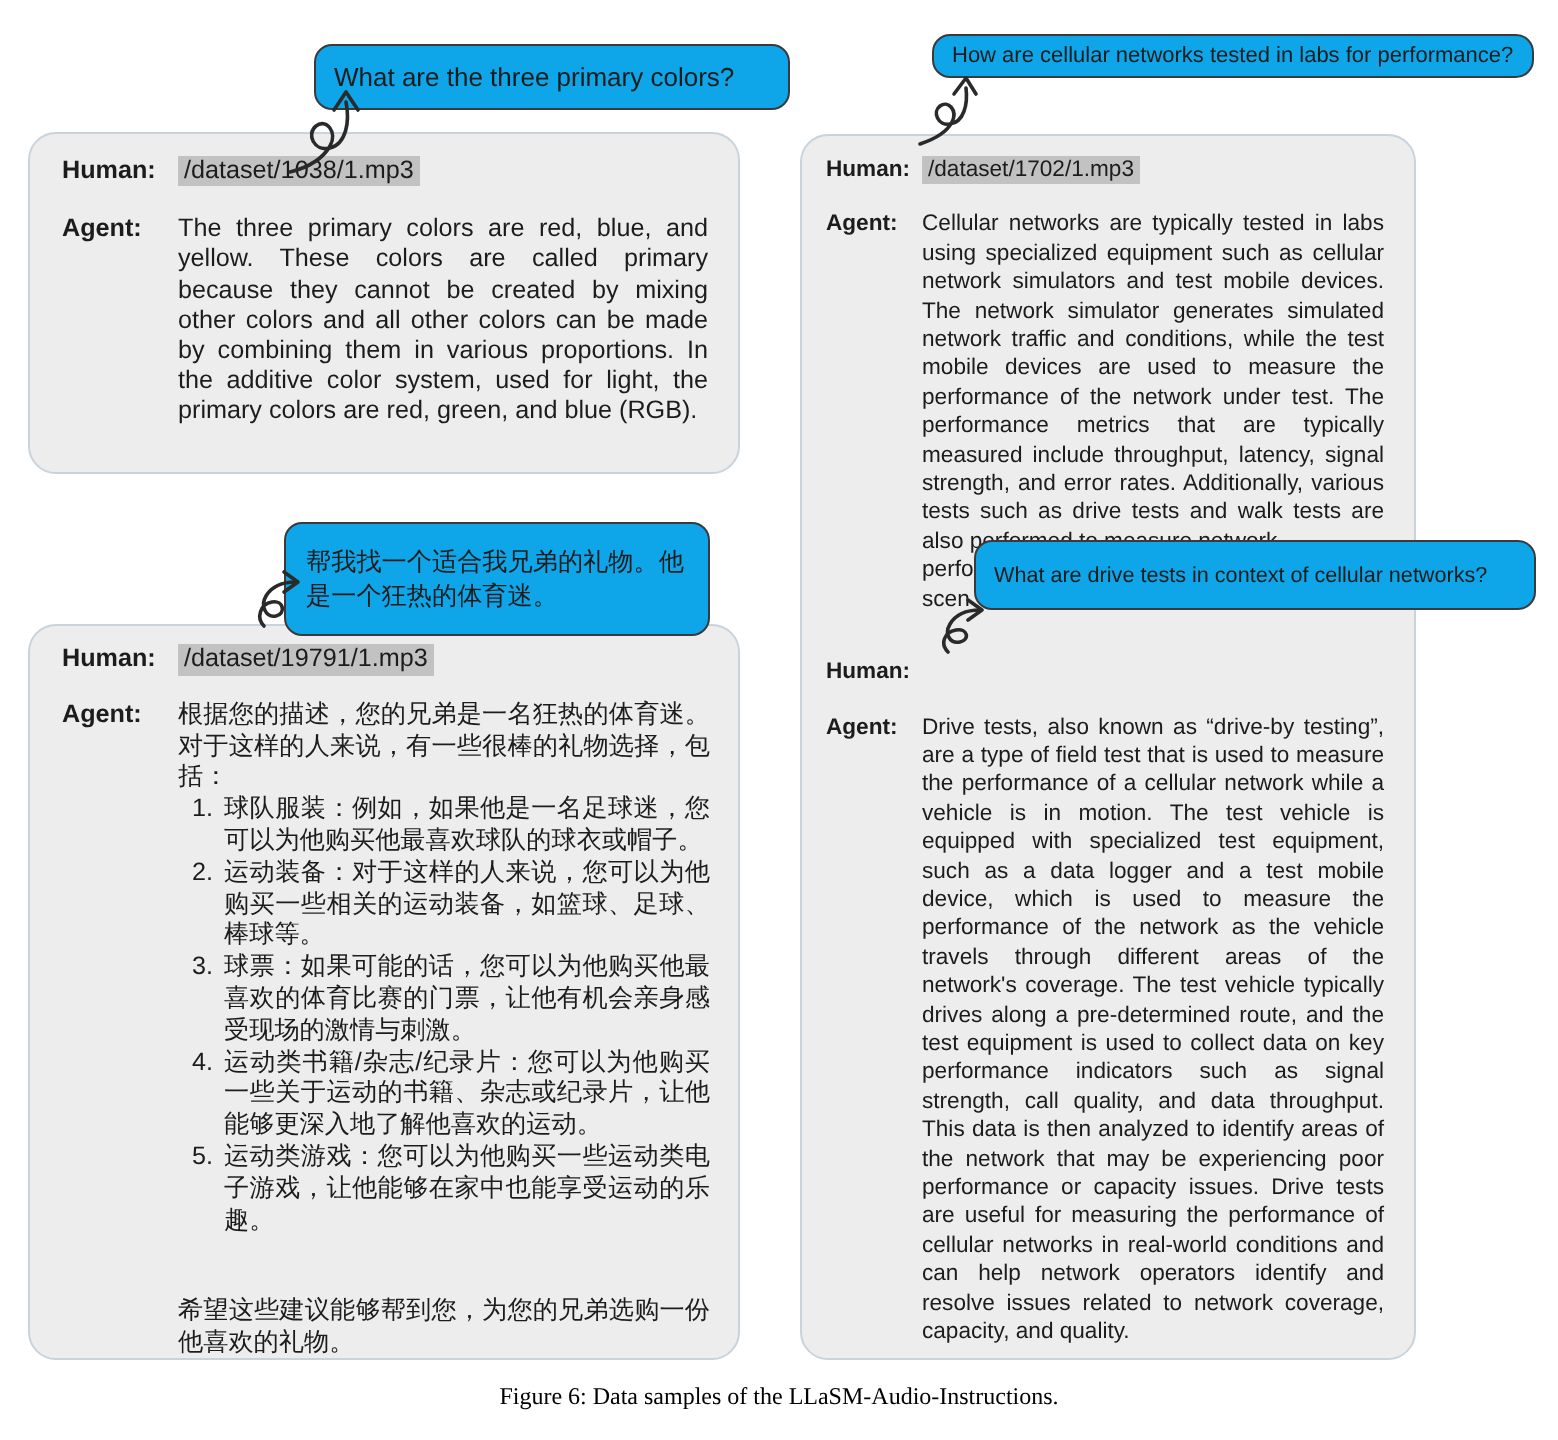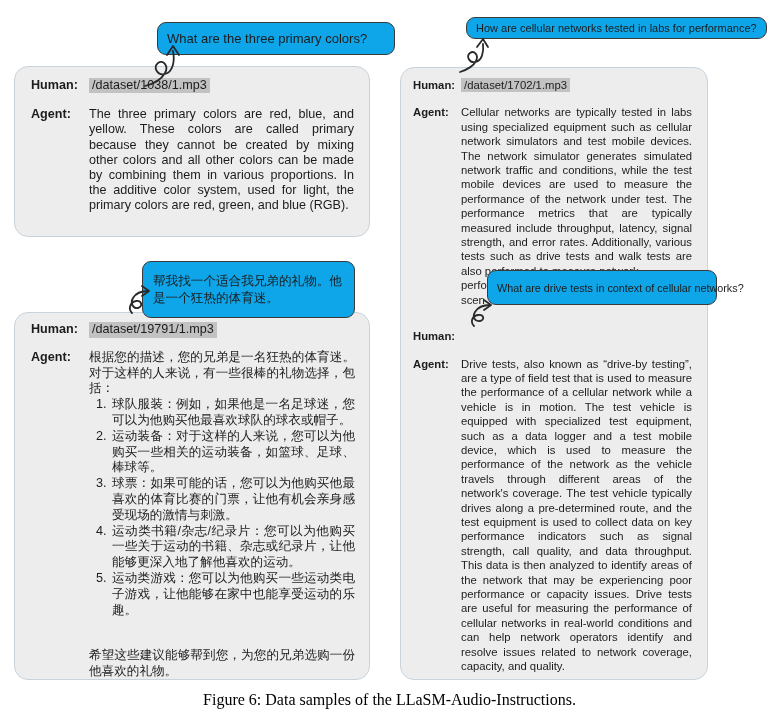--- a/index.html
+++ b/index.html
@@ -57,21 +57,21 @@
     stroke: #2a2a2a;
     stroke-width: 1.8;
     stroke-linecap: round;
     stroke-linejoin: round;
   }
   .caption {
     position: absolute;
     left: 0; right: 0;
     text-align: center;
     font-family: "Liberation Serif", "DejaVu Serif", serif;
-    font-size: 16px;
+    font-size: 12px;
     color: #000000;
   }
   .mt { margin-top: 14px; }
 </style>
 </head>
 <body>
 
 <div class="canvas">
 
   <div class="bubble nowrap" style="left:157px; top:22px; width:238px; height:33px; font-size:13px;">
@@ -154,21 +154,21 @@
     </div>
     <div class="pair" style="margin-top:22px;">
       <span class="lbl">Human:</span>
     </div>
     <div class="pair" style="margin-top:13px;">
       <span class="lbl">Agent:</span>
       <span class="val just">Drive tests, also known as “drive-by testing”, are a type of field test that is used to measure the performance of a cellular network while a vehicle is in motion. The test vehicle is equipped with specialized test equipment, such as a data logger and a test mobile device, which is used to measure the performance of the network as the vehicle travels through different areas of the network's coverage. The test vehicle typically drives along a pre-determined route, and the test equipment is used to collect data on key performance indicators such as signal strength, call quality, and data throughput. This data is then analyzed to identify areas of the network that may be experiencing poor performance or capacity issues. Drive tests are useful for measuring the performance of cellular networks in real-world conditions and can help network operators identify and resolve issues related to network coverage, capacity, and quality.</span>
     </div>
   </div>
 
-  <div class="bubble nowrap" style="left:487px; top:270px; width:230px; height:35px; font-size:10.8px;">
+  <div class="bubble nowrap" style="left:487px; top:270px; width:281px; height:35px; font-size:10.8px;">
     <span>What are drive tests in context of cellular networks?</span>
   </div>
 
   <div class="arrow" style="left:466px; top:299px;">
     <svg width="30" height="28" viewBox="0 0 30 28">
       <path d="M24 6 C18 6 12 8 9 13 C6 18 9 23 14 22 C19 21 18 15 12 16 C6 17 4 23 8 27"></path>
       <polyline points="18,1 25,6 18,11"></polyline>
     </svg>
   </div>
 

